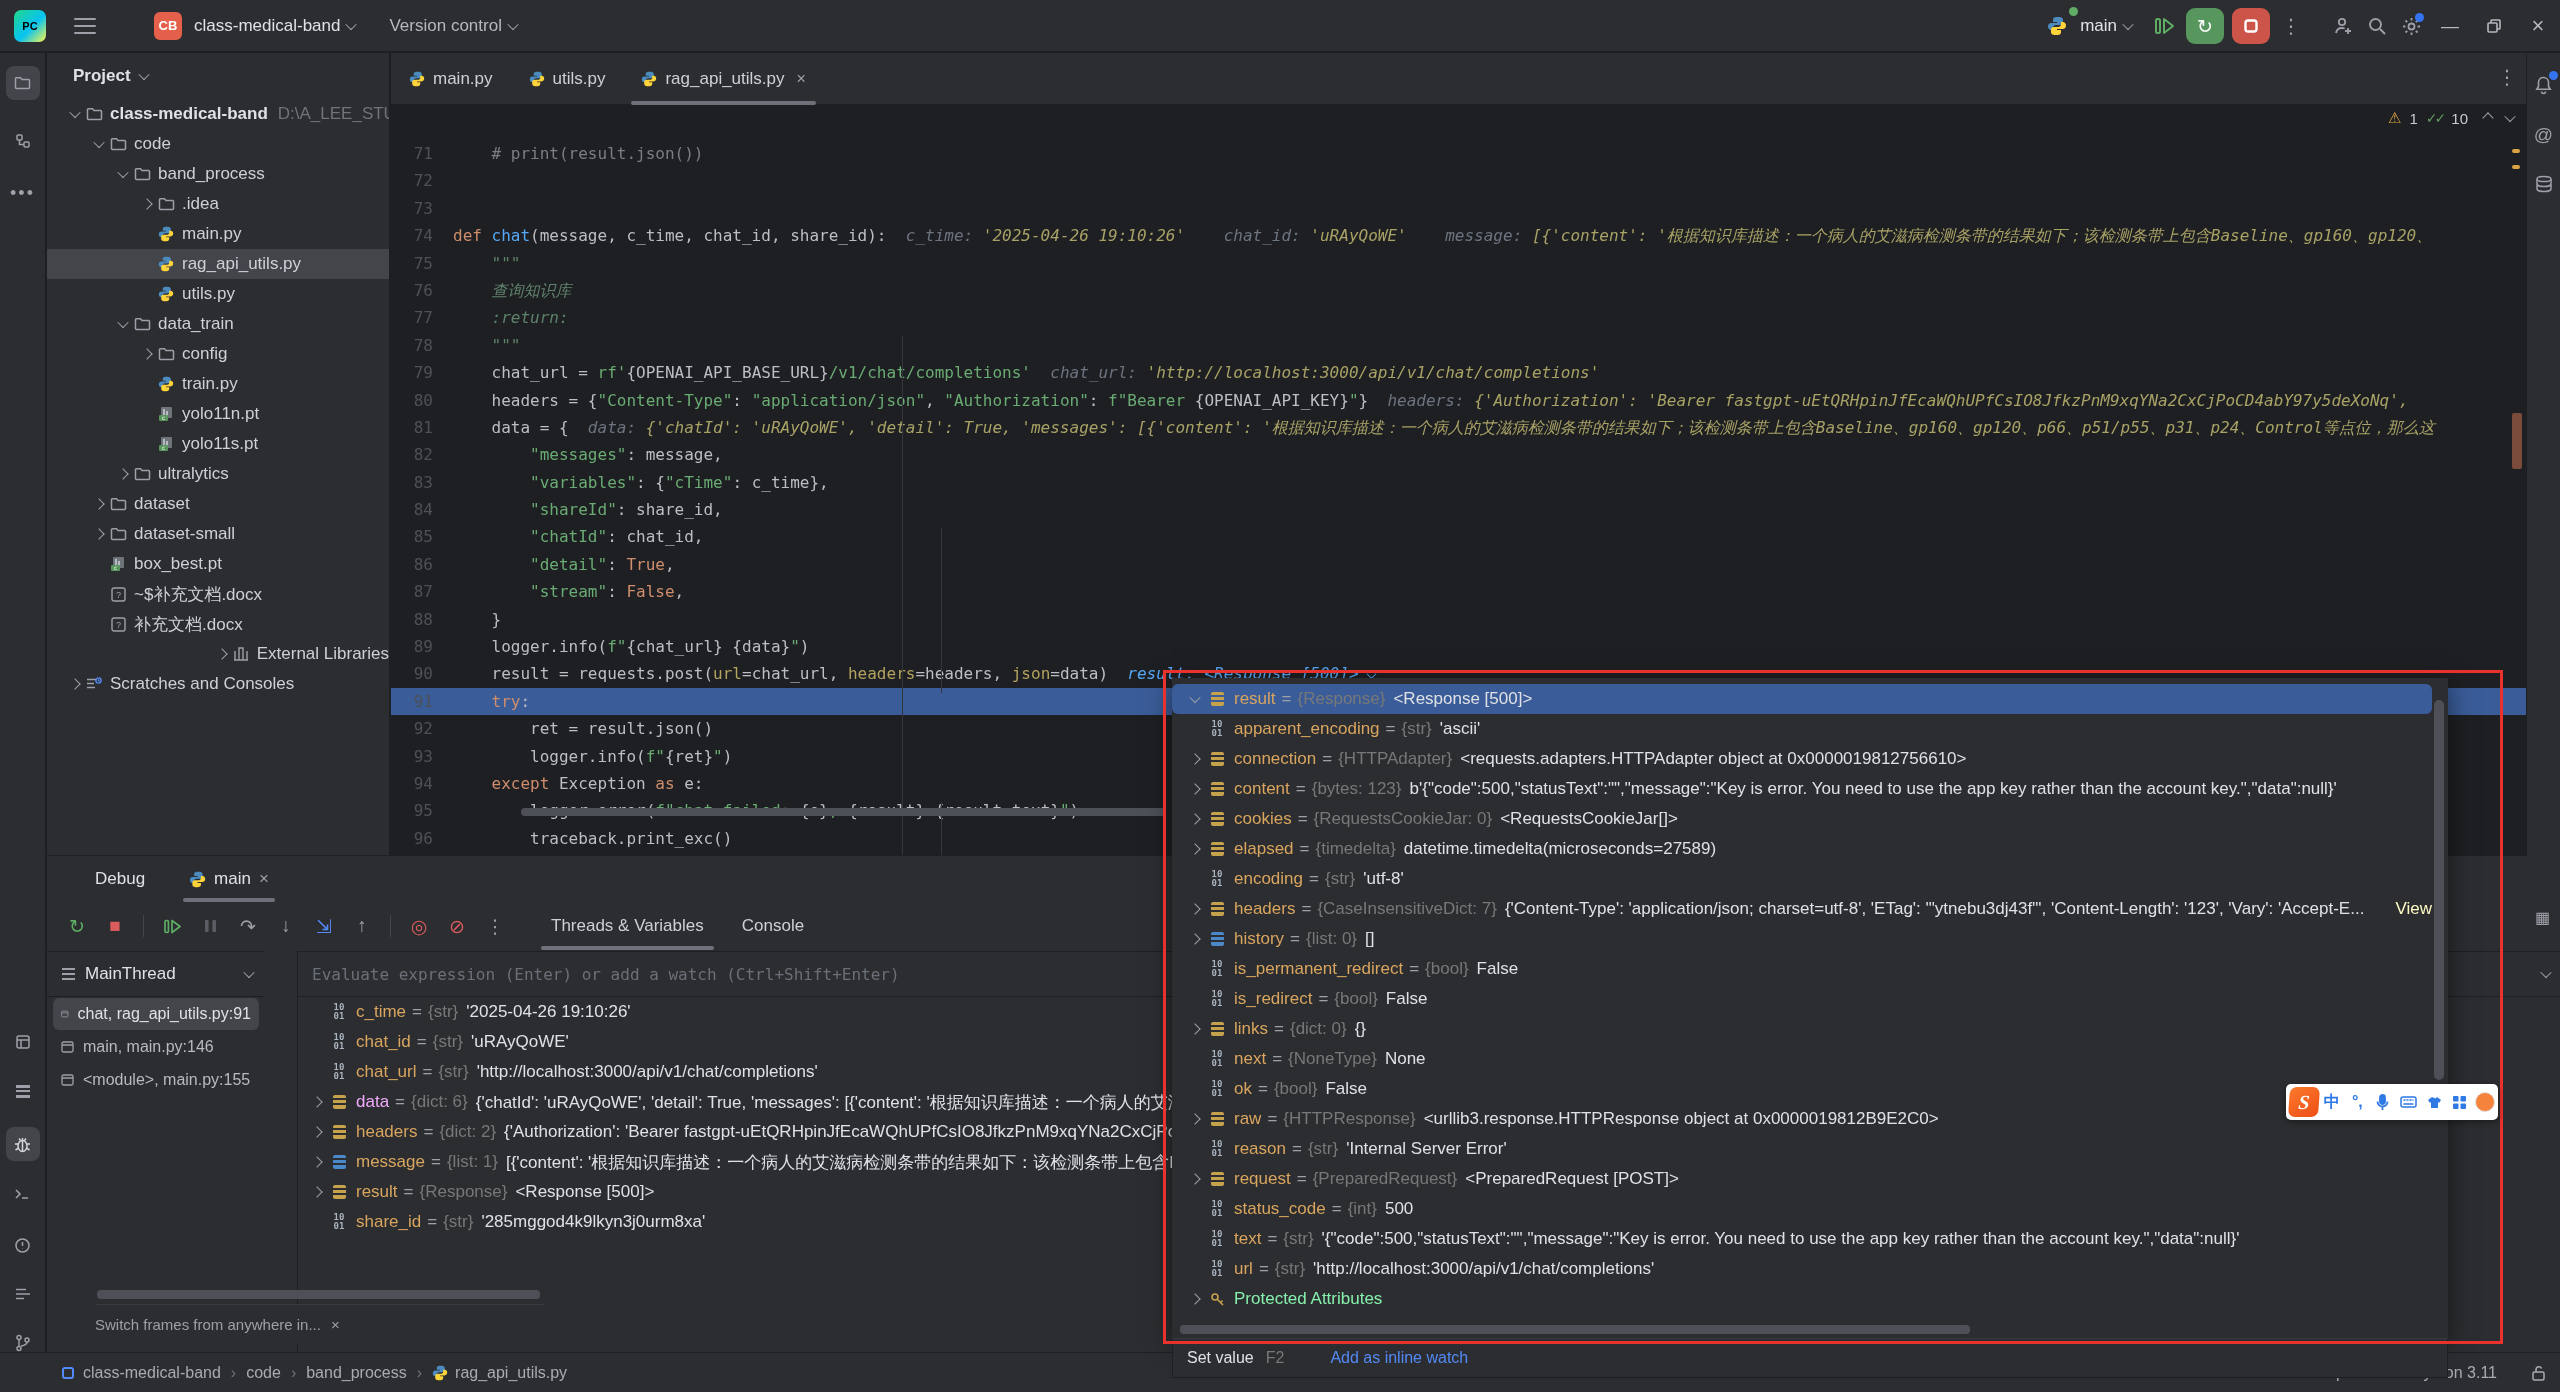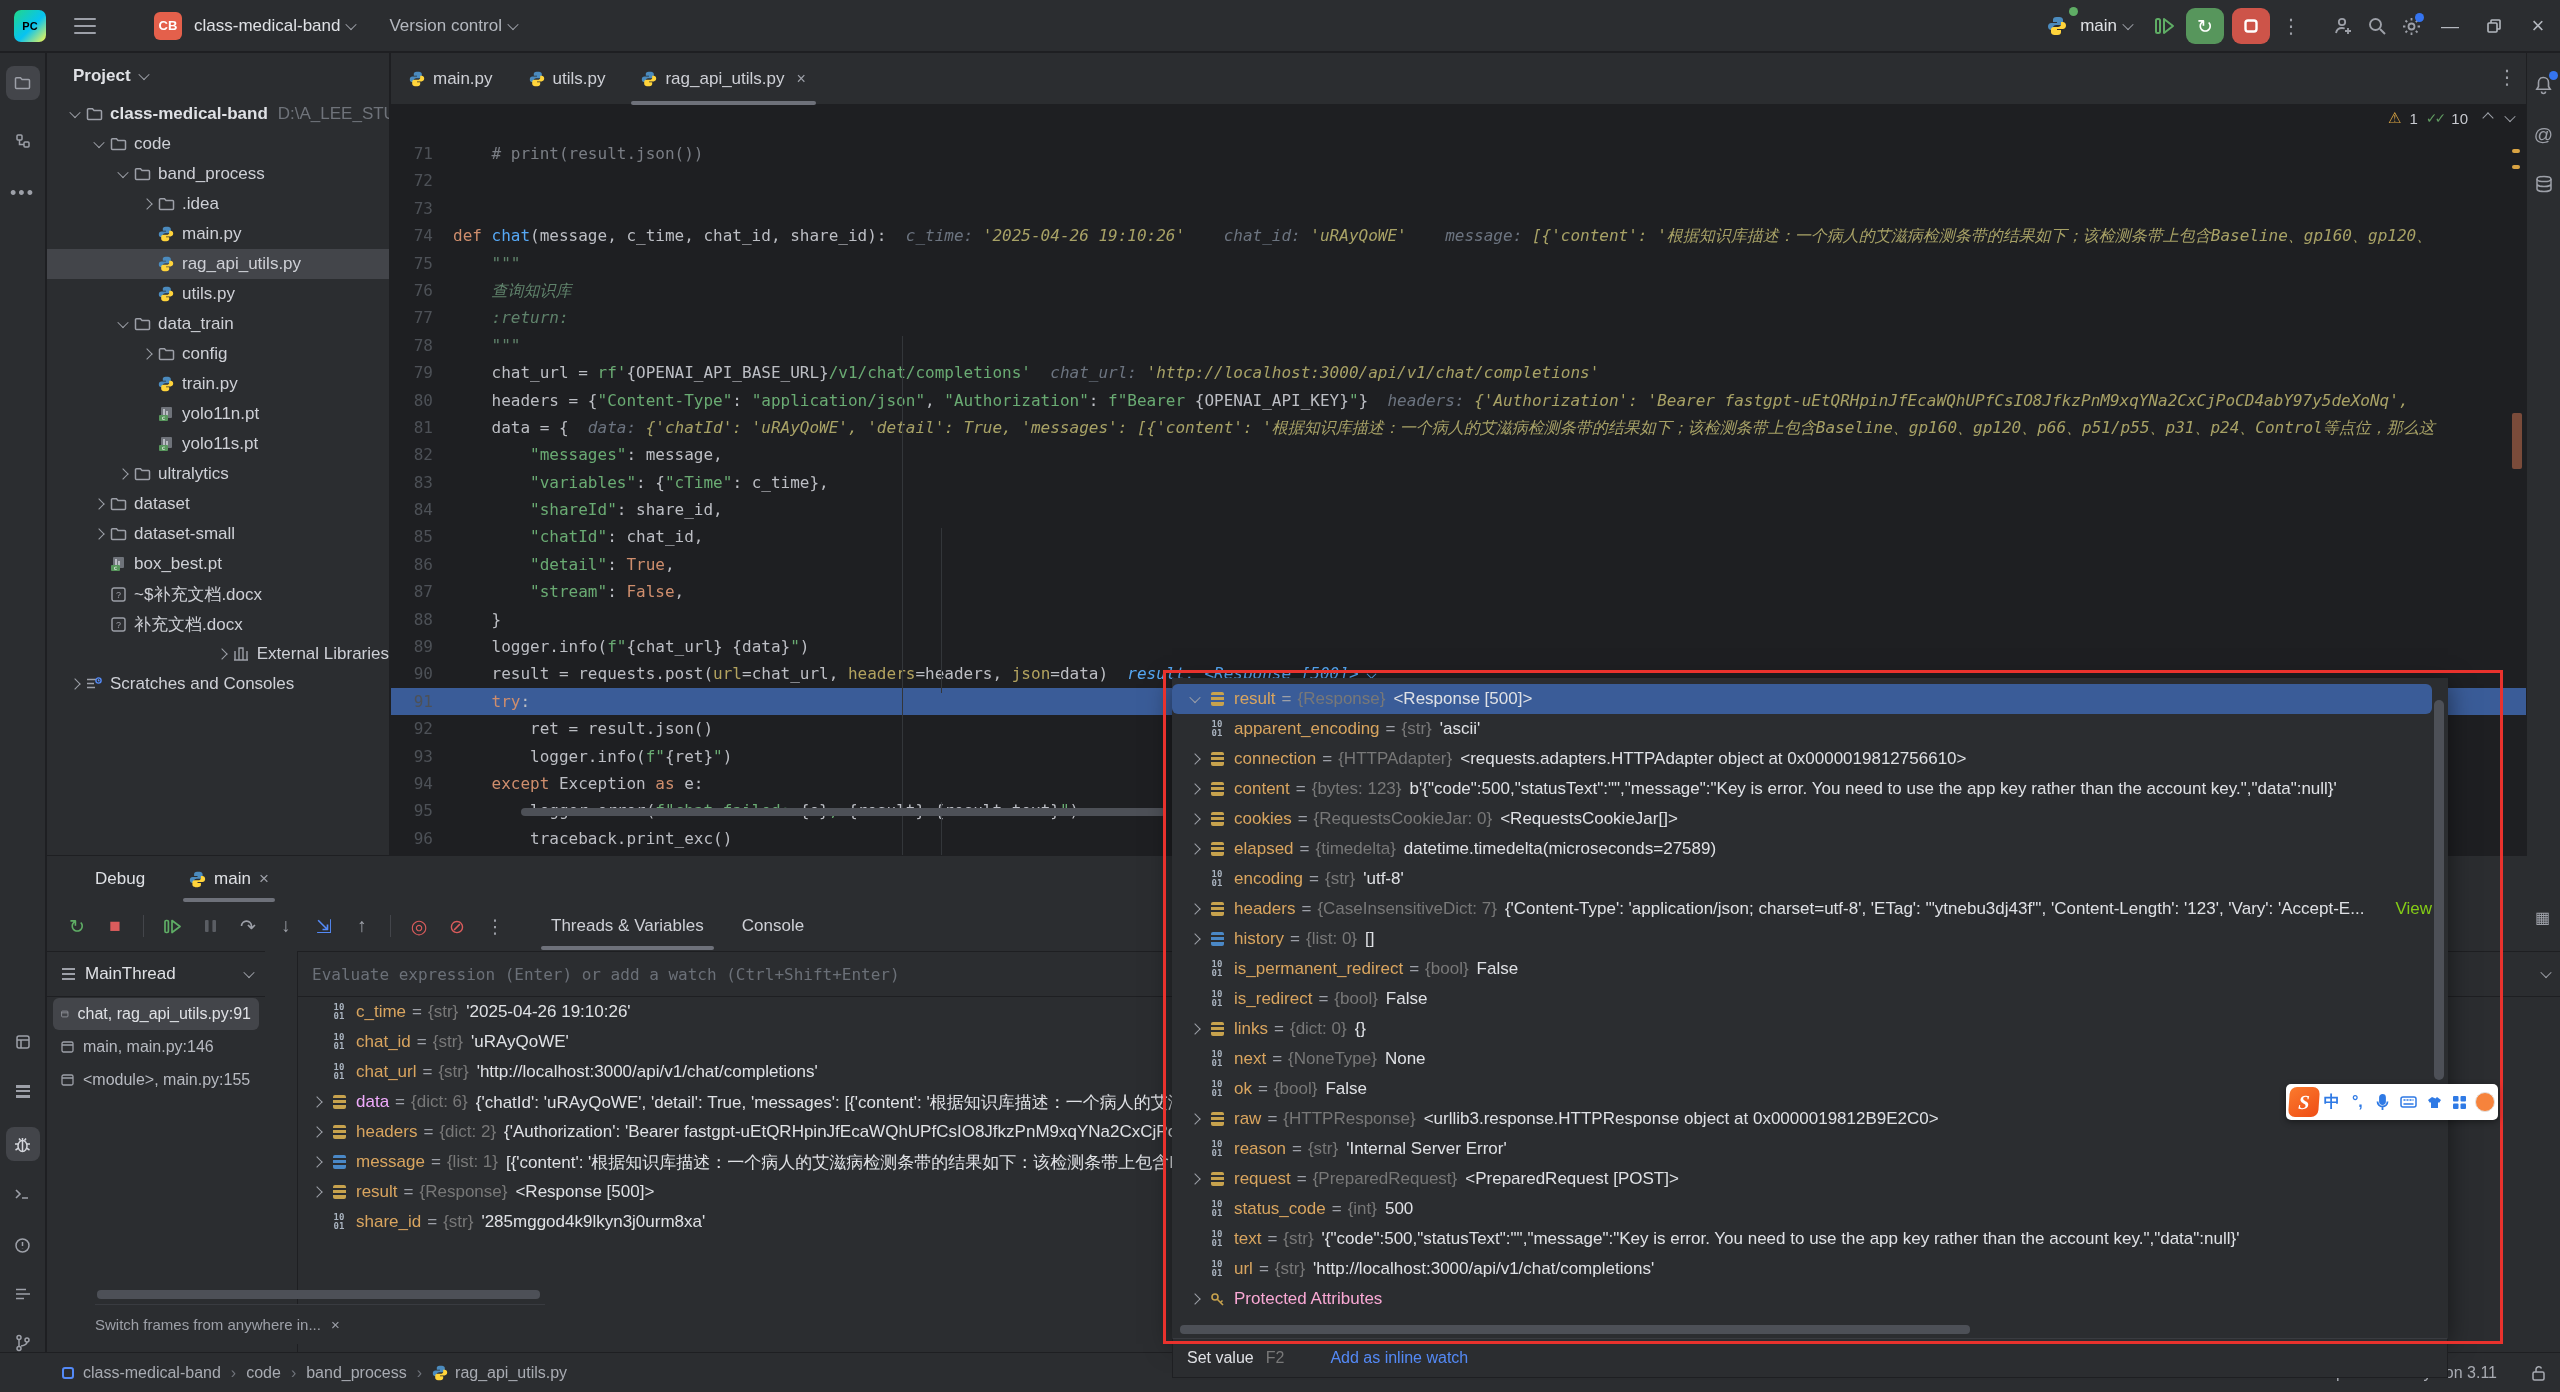--- a/index.html
+++ b/index.html
@@ -93,21 +93,21 @@
   .frame-row.sel{background:#43454a;color:#dfe1e5}
   .eval-row{height:45px;display:flex;align-items:center;padding-left:14px;border-bottom:1px solid #1e1f22;
     font-family:"DejaVu Sans Mono","Liberation Mono",monospace;font-size:16px;color:#6b7078}
   .dbg-row{height:30px;display:flex;align-items:center;white-space:nowrap;overflow:hidden;font-size:17px;cursor:pointer;padding-left:6px}
   .dbg-row .cvc{width:26px;flex:0 0 auto;display:flex;justify-content:center}
   .dbg-row.sel{background:#3a5c98;border-radius:6px}
   .vname{color:#d9a55f}.vname.blue{color:#f0abfc}
   .veq{color:#9da0a8;margin:0 6px}
   .vtype{color:#787878}
   .vval{color:#dfe1e5;margin-left:8px;overflow:hidden}
-  .vlink{color:#84cc16;margin-left:12px;flex:0 0 auto}
+  .vlink{color:#fef9c3;margin-left:12px;flex:0 0 auto}
   .ic{flex:0 0 auto;width:18px;height:16px;margin-right:8px;display:flex;align-items:center;justify-content:center}
   .ic-obj{width:13px;height:14px;border-radius:2px;
     background:linear-gradient(#c7a24d 0 3px,transparent 3px 5px,#c7a24d 5px 8px,transparent 8px 10px,#c7a24d 10px 13px)}
   .ic-list{width:13px;height:14px;border-radius:2px;
     background:linear-gradient(#4a88c7 0 3px,transparent 3px 5px,#4a88c7 5px 8px,transparent 8px 10px,#4a88c7 10px 13px)}
   .ic-prim{font:700 9px/1.05 "DejaVu Sans Mono",monospace;color:#aab4c0;white-space:pre;text-align:center}
   #frames-scroll{position:absolute;left:50px;top:434px;width:443px;height:9px;border-radius:4px;background:#4d5057}
   #frame-hint{position:absolute;left:48px;top:448px;width:450px;height:40px;background:#2b2d30;border-top:1px solid #393b40;
     display:flex;align-items:center;font-size:15px;color:#9da0a8}
   #frame-hint .x{margin-left:10px;color:#9da0a8}
@@ -1021,21 +1021,21 @@
       <div class="dbg-row">
         <span class="cvc">
           <span class="cv cv-r"></span>
         </span>
         <span class="ic">
           <svg width="15" height="15" viewBox="0 0 15 15" fill="none" stroke="#c7a24d" stroke-width="1.6">
             <circle cx="5" cy="5" r="3"></circle>
             <path d="M7.5 7.5L13 13M10.5 10.5l2-2"></path>
           </svg>
         </span>
-        <span class="" style="color: #f9a8d4; text-align: center;">Protected Attributes</span>
+        <span class="" style="color: #86efac; text-align: center;">Protected Attributes</span>
       </div>
     </div>
   <div id="pvscroll"></div>
   <div id="phscroll"></div>
 </div>
 <div id="popup-footer">
   <span class="sv">Set value</span>
   <span class="f2">F2</span>
   <span class="aw">Add as inline watch</span>
 </div>

